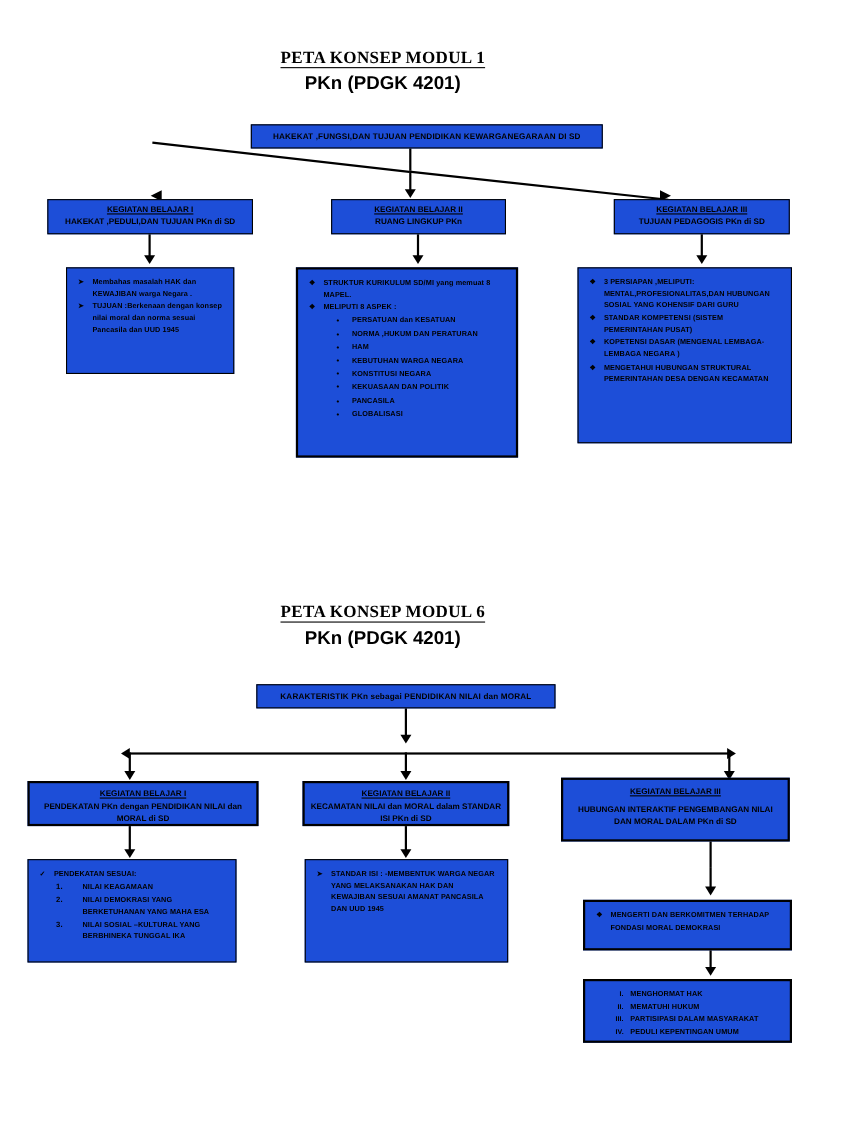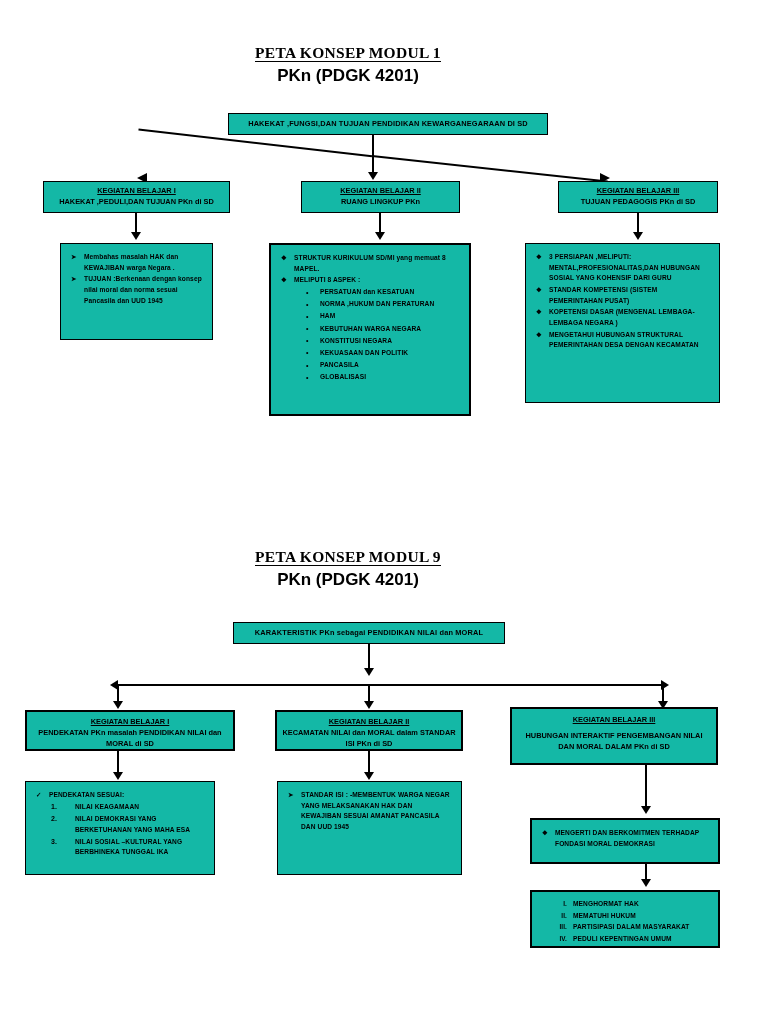--- a/index.html
+++ b/index.html
@@ -41,21 +41,21 @@
     text-align: center;
     font-family: "Liberation Sans", sans-serif;
     font-weight: bold;
     font-size: 17px;
   }
 
   
   .box {
     position: absolute;
     border: 1.6px solid #000;
-    background: #14b8a6;
+    background: #1d4ed8;
     box-sizing: border-box;
   }
   .box.thick { border-width: 2px; }
 
   .bx-center {
     text-align: center;
     font-weight: bold;
     font-size: 7.4px;
     letter-spacing: .15px;
     line-height: 1.5;
@@ -265,21 +265,21 @@
         <span>KOPETENSI DASAR (MENGENAL LEMBAGA- LEMBAGA NEGARA )</span>
       </li>
       <li>
         <span class="mk">❖</span>
         <span>MENGETAHUI HUBUNGAN STRUKTURAL PEMERINTAHAN DESA DENGAN KECAMATAN</span>
       </li>
     </ul>
   </div>
 
   <div class="title-serif" style="top:548px;">
-    <span>PETA KONSEP MODUL 9</span>
+    <span>PETA KONSEP MODUL 6</span>
   </div>
   <div class="title-sans" style="top:570px;">PKn (PDGK 4201)</div>
 
   <div class="box bx-center" style="left:233px; top:622px; width:272px; height:22px; display:flex; align-items:center; justify-content:center;">
     <span>KARAKTERISTIK PKn sebagai PENDIDIKAN NILAI dan MORAL</span>
   </div>
 
   <div class="vline" style="left:368px; top:644px; height:27px;"></div>
   <div class="arrow-down" style="left:364px; top:668px;"></div>
   <div class="hline" style="left:118px; top:684px; width:545px;"></div>
@@ -288,21 +288,21 @@
 
   <div class="vline" style="left:117px; top:684px; height:20px;"></div>
   <div class="arrow-down" style="left:113px; top:701px;"></div>
   <div class="vline" style="left:368px; top:684px; height:20px;"></div>
   <div class="arrow-down" style="left:364px; top:701px;"></div>
   <div class="vline" style="left:662px; top:684px; height:20px;"></div>
   <div class="arrow-down" style="left:658px; top:701px;"></div>
 
   <div class="box thick" style="left:25px; top:710px; width:210px; height:41px; padding:5px 5px;">
     <span class="hdr">KEGIATAN BELAJAR I</span>
-    <span class="sub">PENDEKATAN  PKn masalah PENDIDIKAN NILAI dan MORAL di SD</span>
+    <span class="sub">PENDEKATAN  PKn dengan PENDIDIKAN NILAI dan MORAL di SD</span>
   </div>
   <div class="vline" style="left:117px; top:751px; height:25px;"></div>
   <div class="arrow-down" style="left:113px; top:772px;"></div>
 
   <div class="box pad-box" style="left:25px; top:781px; width:190px; height:94px;">
     <ul class="lst">
       <li>
         <span class="mk">✓</span>
         <span>PENDEKATAN SESUAI:</span>
         <ul class="sub-lst">

